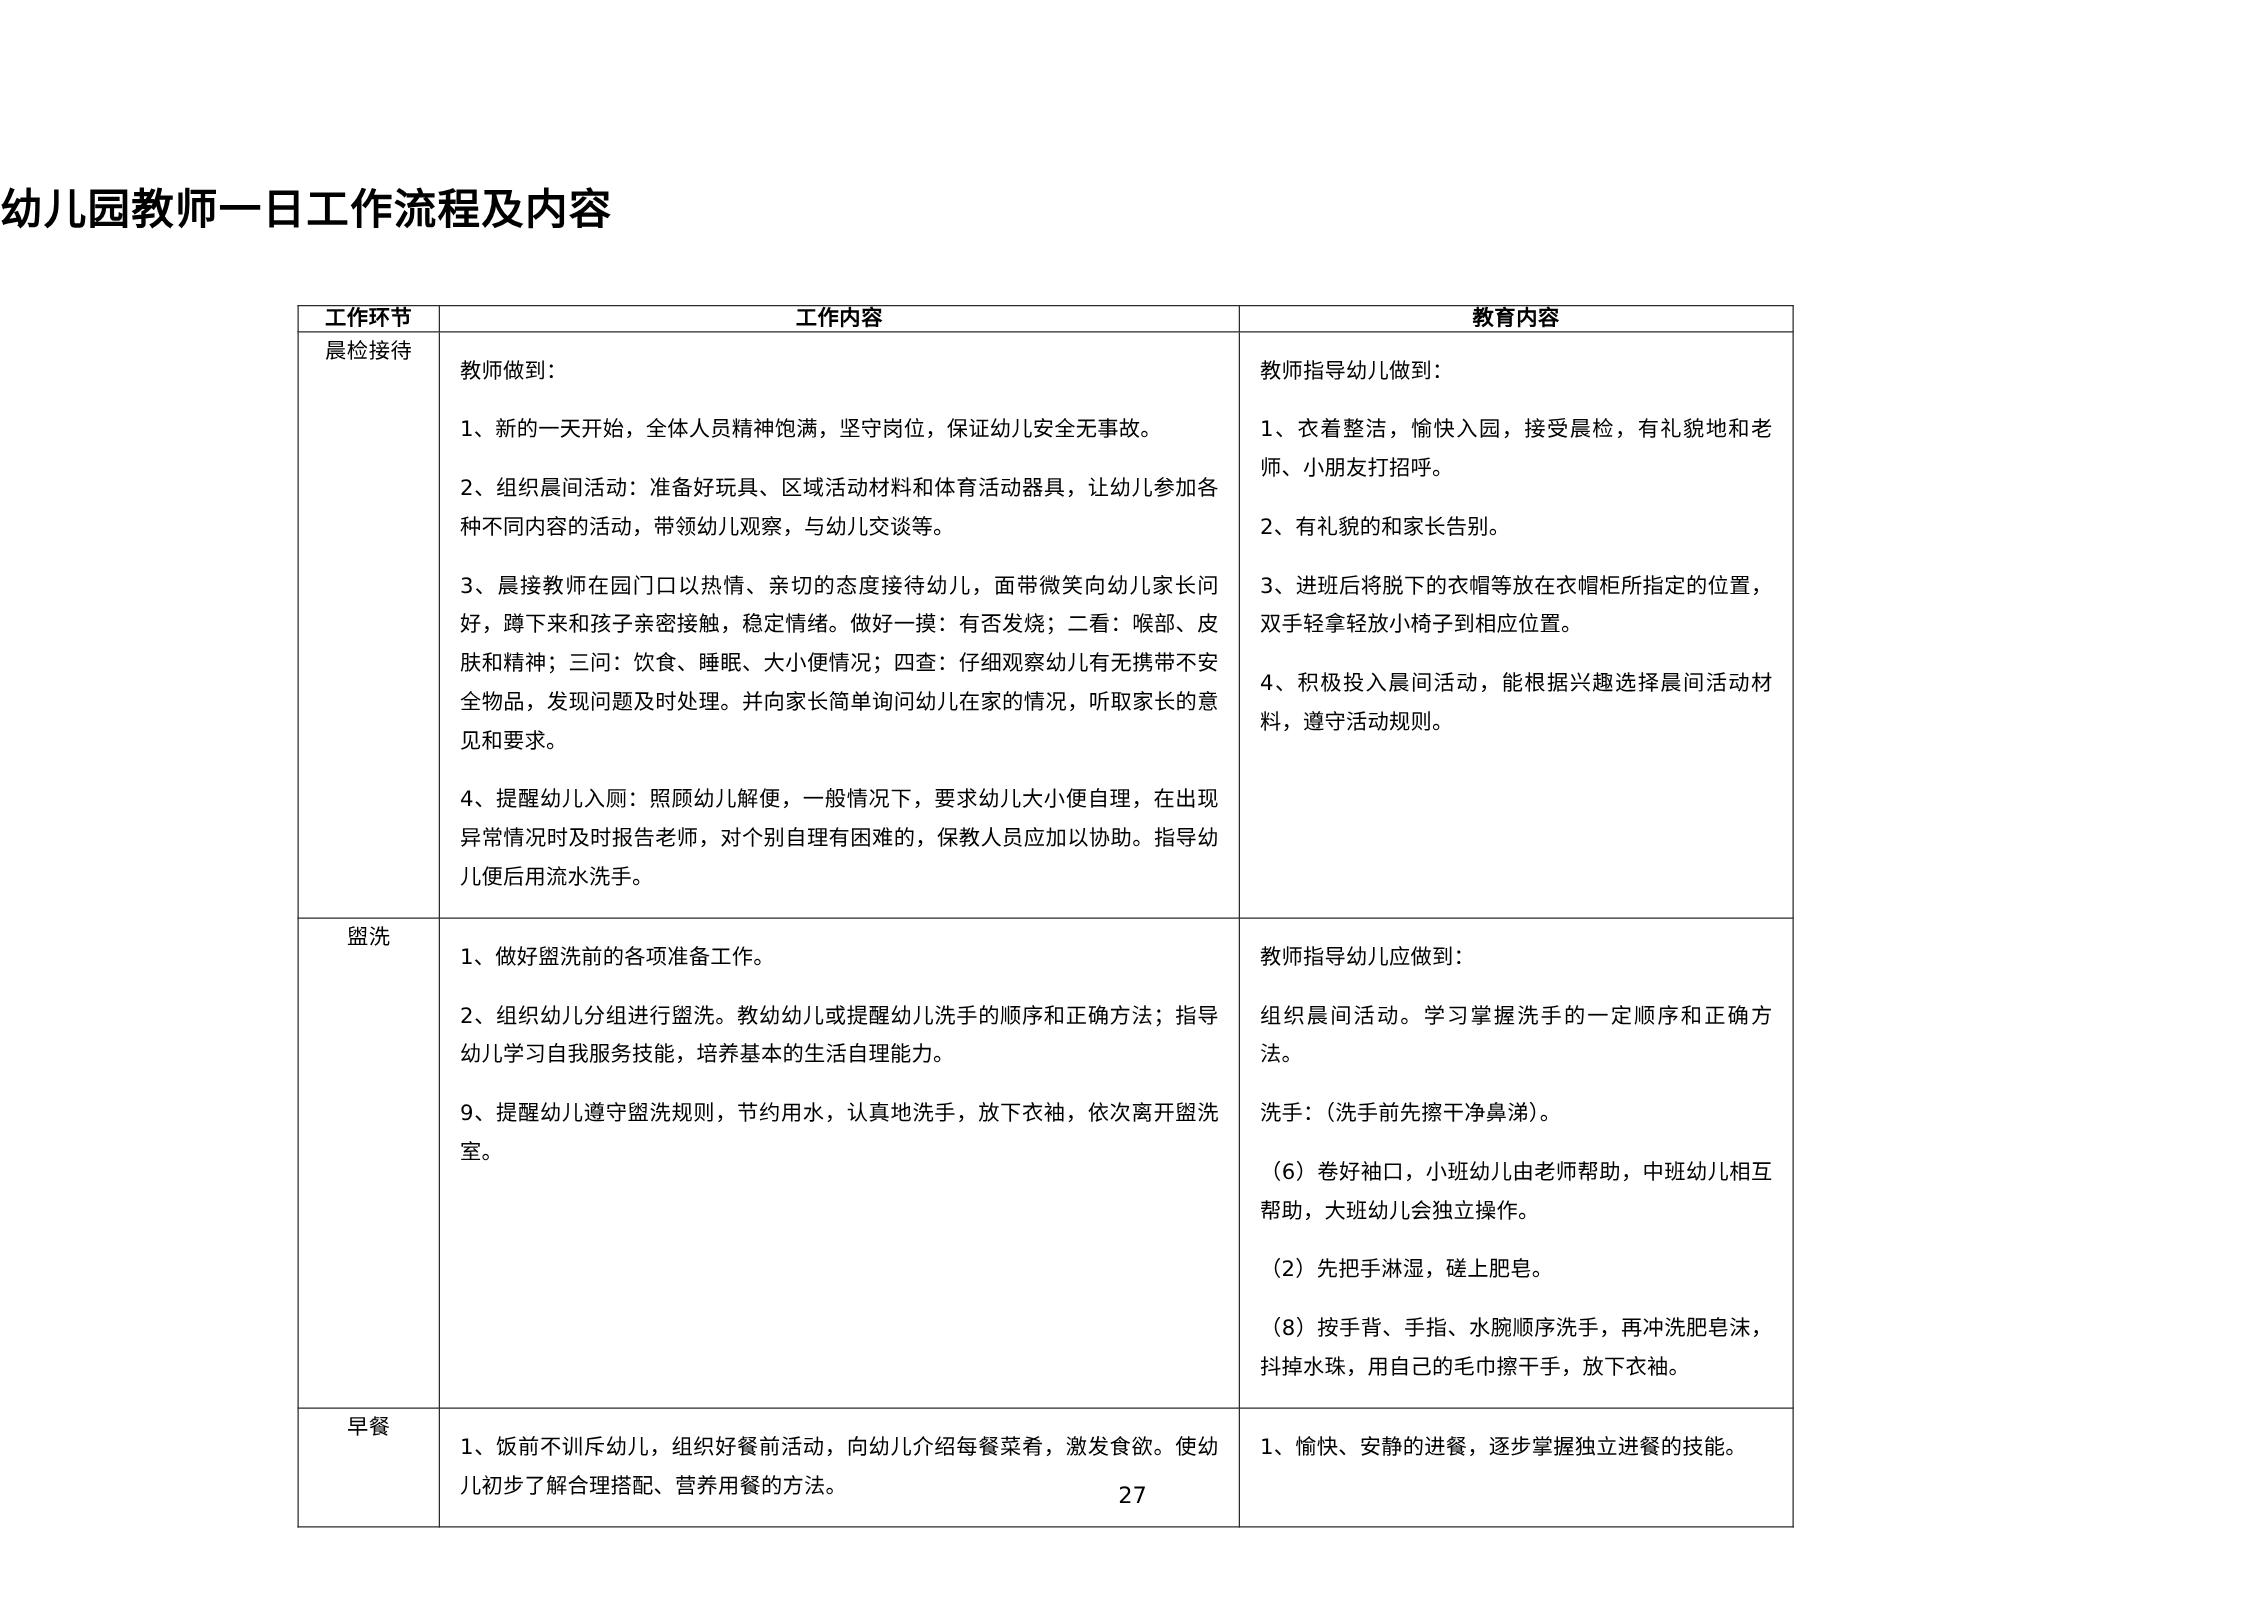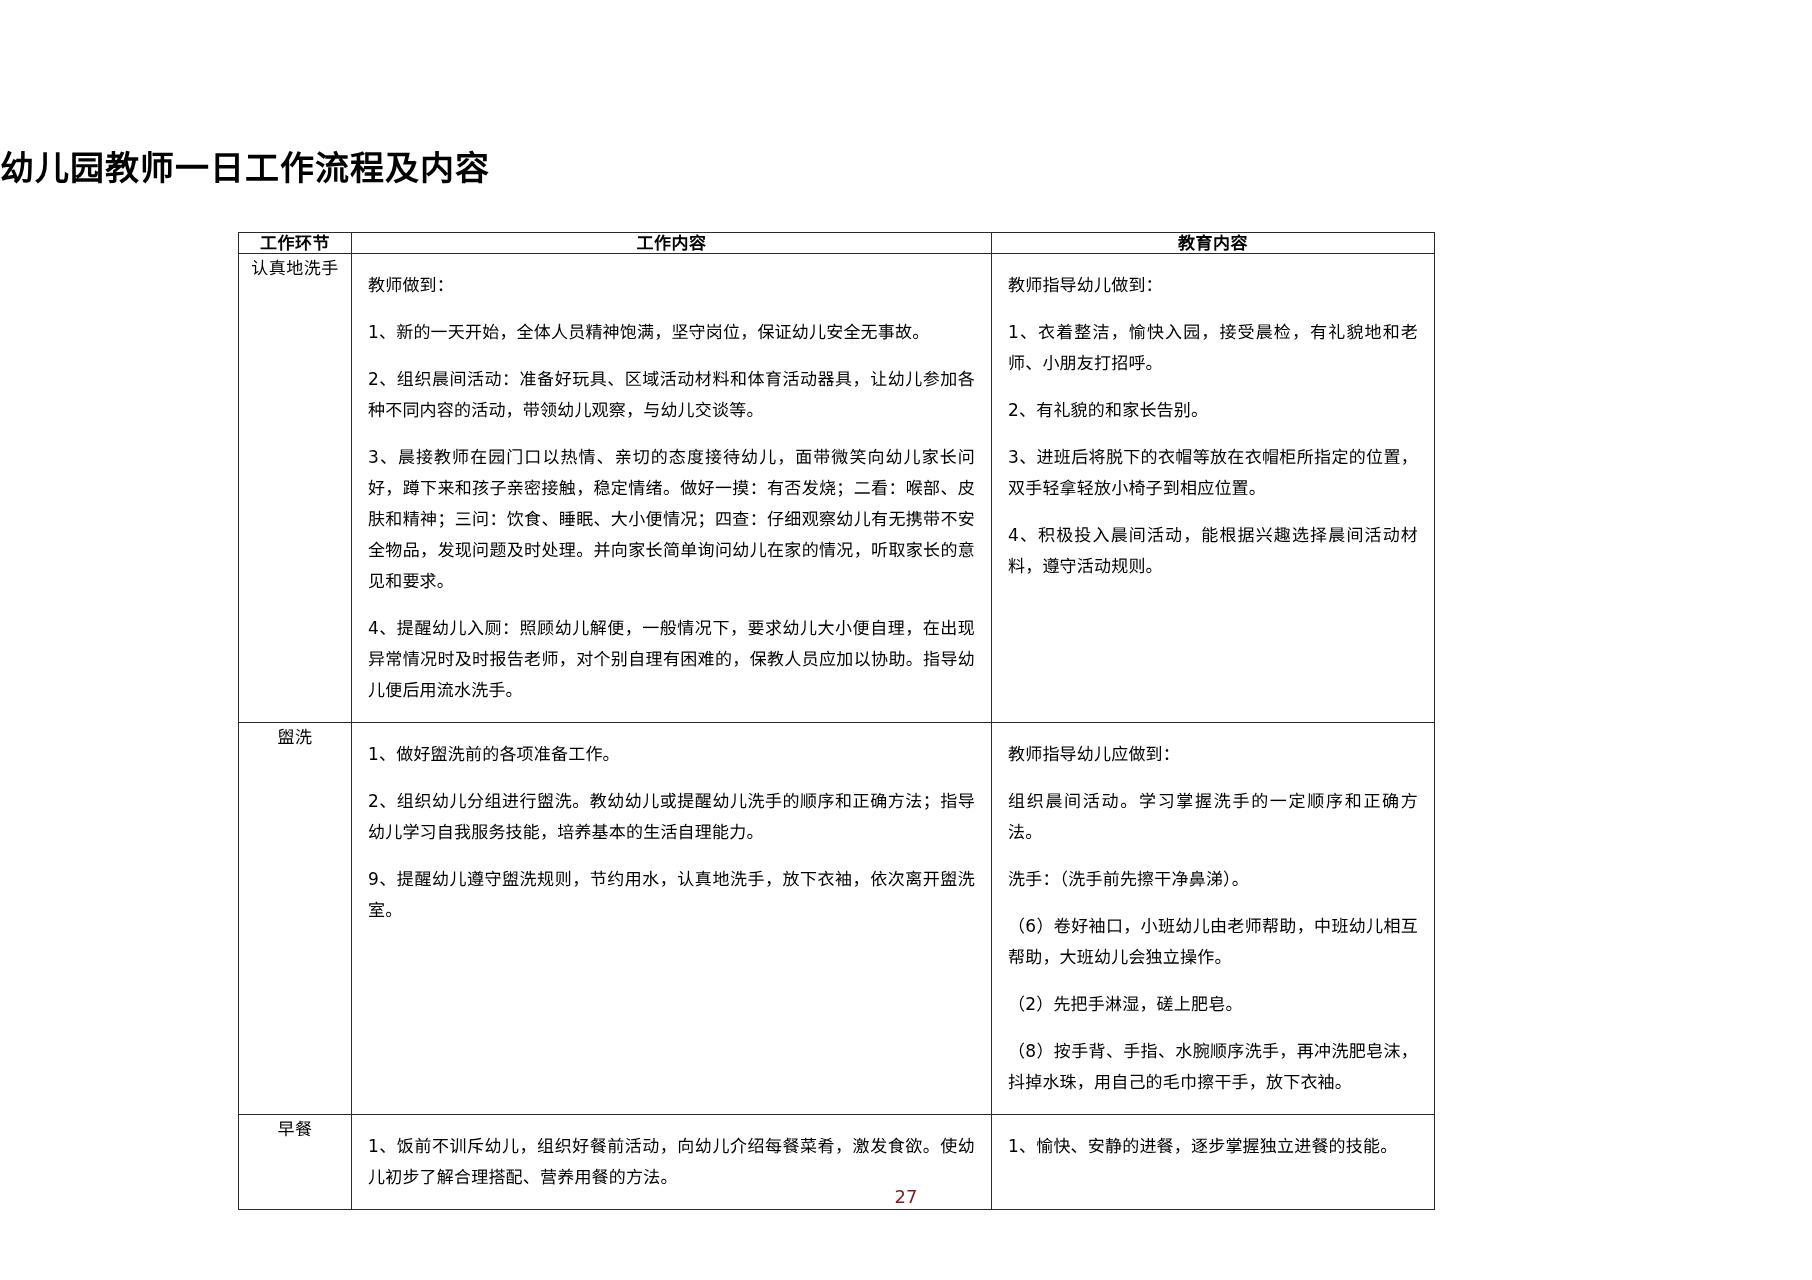--- a/index.html
+++ b/index.html
@@ -34,21 +34,21 @@
     font-weight: 700;
     letter-spacing: 1px;
     line-height: 1.15;
     font-family: "DejaVu Sans", "Liberation Sans", sans-serif;
     white-space: nowrap;
   }
 
   .table-wrap {
     position: absolute;
     left: 193px;
-    top: 232px;
+    top: 244px;
     width: 1196px;
     padding-left: 45px;
   }
 
   table.schedule {
     width: 1196px;
     border-collapse: collapse;
     table-layout: fixed;
     background: #ffffff;
   }
@@ -105,21 +105,21 @@
     text-indent: 0;
   }
 
   .pagenum {
     position: absolute;
     left: 0;
     top: 1186px;
     width: 1812px;
     text-align: center;
     font-size: 18px;
-    color: #7f1d1d;
+    color: #000000;
     font-family: "DejaVu Sans", "Liberation Sans", sans-serif;
   }
 </style>
 </head>
 <body>
 
 <div class="page">
 
   <h1 class="doc-title">幼儿园教师一日工作流程及内容</h1>
 
@@ -132,21 +132,21 @@
       </colgroup>
       <thead>
         <tr>
           <th class="hdr">工作环节</th>
           <th class="hdr">工作内容</th>
           <th class="hdr">教育内容</th>
         </tr>
       </thead>
       <tbody id="table-body">
           <tr>
-            <td class="stage-cell">认真地洗手</td>
+            <td class="stage-cell">晨检接待</td>
             <td class="body-cell">
               <p class="para indent">教师做到：</p>
               <p class="para indent">1、新的一天开始，全体人员精神饱满，坚守岗位，保证幼儿安全无事故。</p>
               <p class="para indent">2、组织晨间活动：准备好玩具、区域活动材料和体育活动器具，让幼儿参加各种不同内容的活动，带领幼儿观察，与幼儿交谈等。</p>
               <p class="para indent">3、晨接教师在园门口以热情、亲切的态度接待幼儿，面带微笑向幼儿家长问好，蹲下来和孩子亲密接触，稳定情绪。做好一摸：有否发烧；二看：喉部、皮肤和精神；三问：饮食、睡眠、大小便情况；四查：仔细观察幼儿有无携带不安全物品，发现问题及时处理。并向家长简单询问幼儿在家的情况，听取家长的意见和要求。</p>
               <p class="para indent">4、提醒幼儿入厕：照顾幼儿解便，一般情况下，要求幼儿大小便自理，在出现异常情况时及时报告老师，对个别自理有困难的，保教人员应加以协助。指导幼儿便后用流水洗手。</p>
             </td>
             <td class="body-cell">
               <p class="para indent">教师指导幼儿做到：</p>
               <p class="para indent">1、衣着整洁，愉快入园，接受晨检，有礼貌地和老师、小朋友打招呼。</p>

